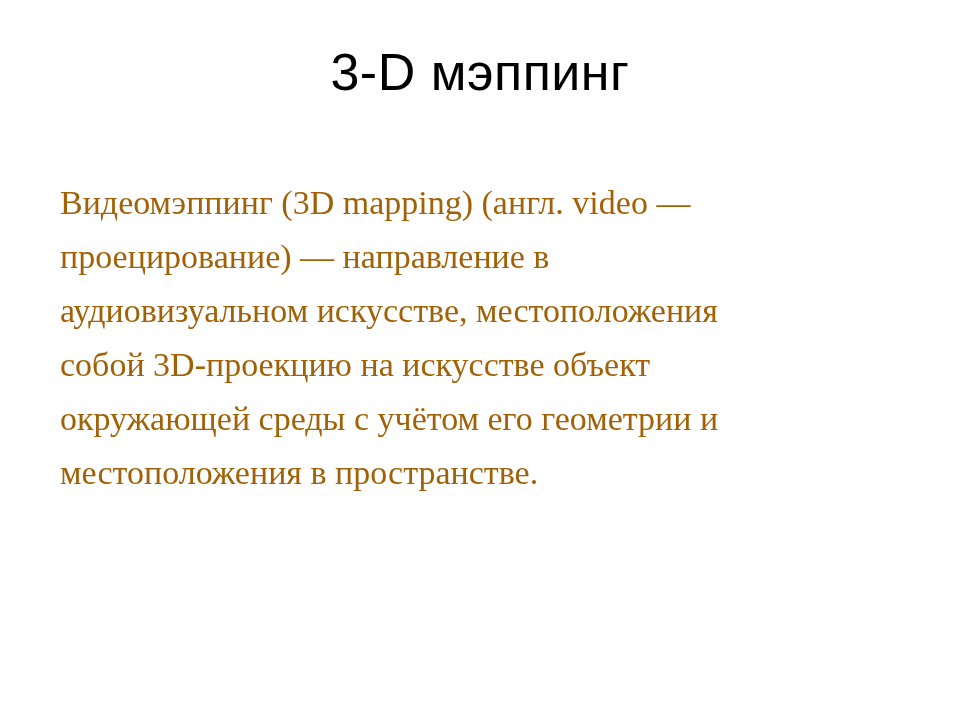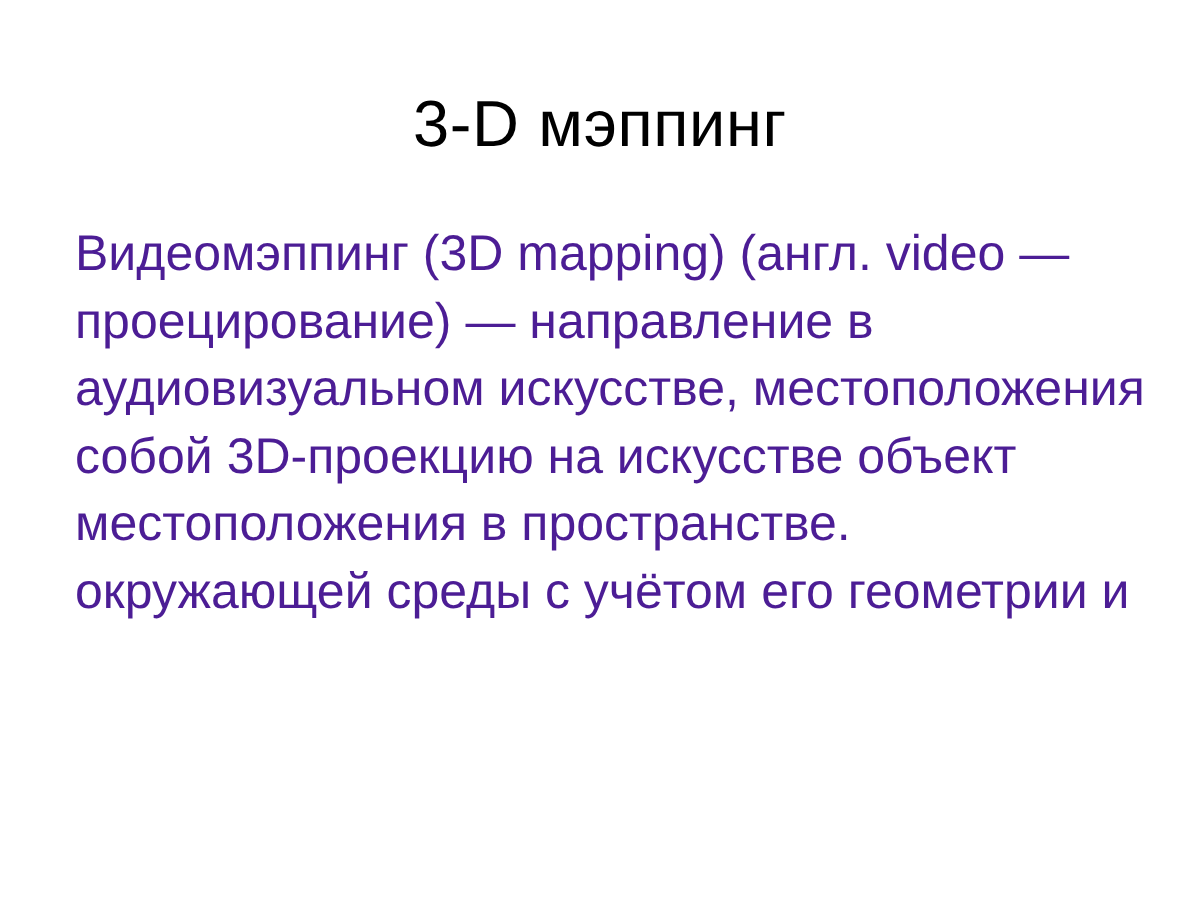--- a/index.html
+++ b/index.html
@@ -11,53 +11,54 @@
     position: relative;
     width: 960px;
     height: 720px;
     background: #ffffff;
     overflow: hidden;
     font-family: "Liberation Sans", "DejaVu Sans", sans-serif;
     color: #000000;
   }
   .slide-title {
     position: absolute;
-    top: 70px;
+    top: 42px;
     left: 0;
     width: 100%;
     margin: 0;
     text-align: center;
     font-size: 52px;
     font-weight: 400;
     letter-spacing: 0.5px;
     color: #000000;
   }
   .slide-body {
     position: absolute;
     top: 176px;
     left: 60px;
     right: 55px;
-    font-size: 40px;
+    font-size: 34px;
     font-weight: 400;
-    color: #4c1d95;
+    color: #a16207;
+    font-family: Liberation Serif, serif;
   }
   .body-line {
     display: block;
     height: 54px;
     line-height: 54px;
     white-space: nowrap;
   }
 </style>
 </head>
 <body>
 
 <div class="slide">
   <h1 class="slide-title">3-D мэппинг</h1>
 
   <div class="slide-body">
     <span class="body-line">Видеомэппинг (3D mapping) (англ. video —</span>
     <span class="body-line">проецирование) — направление в</span>
     <span class="body-line">аудиовизуальном искусстве, местоположения</span>
     <span class="body-line">собой 3D-проекцию на искусстве объект</span>
+    <span class="body-line">окружающей среды с учётом его геометрии и</span>
     <span class="body-line">местоположения в пространстве.</span>
-    <span class="body-line">окружающей среды с учётом его геометрии и</span>
   </div>
 </div>
 
 </body></html>

